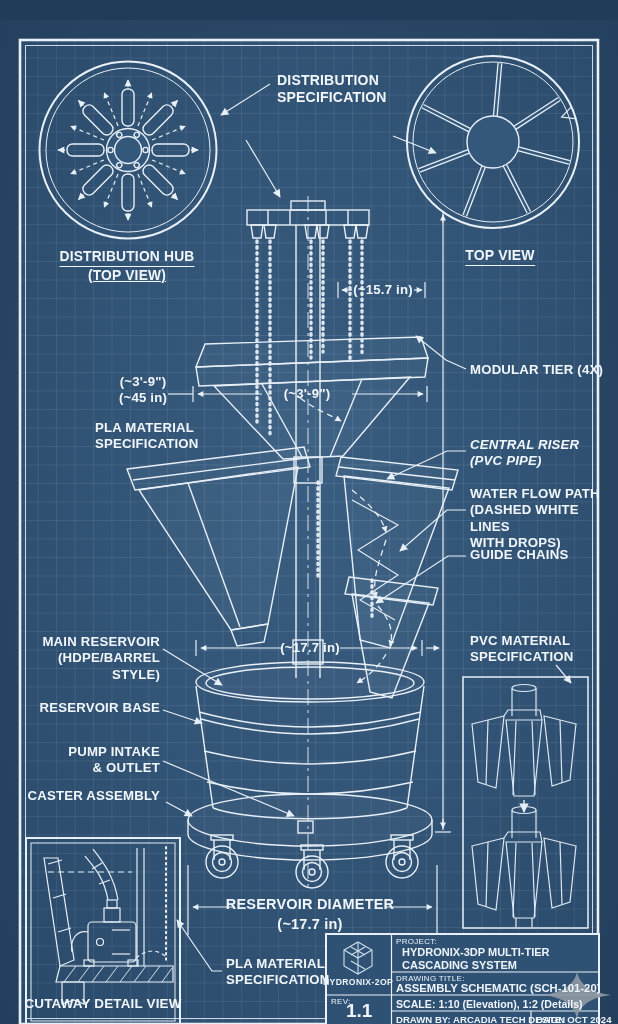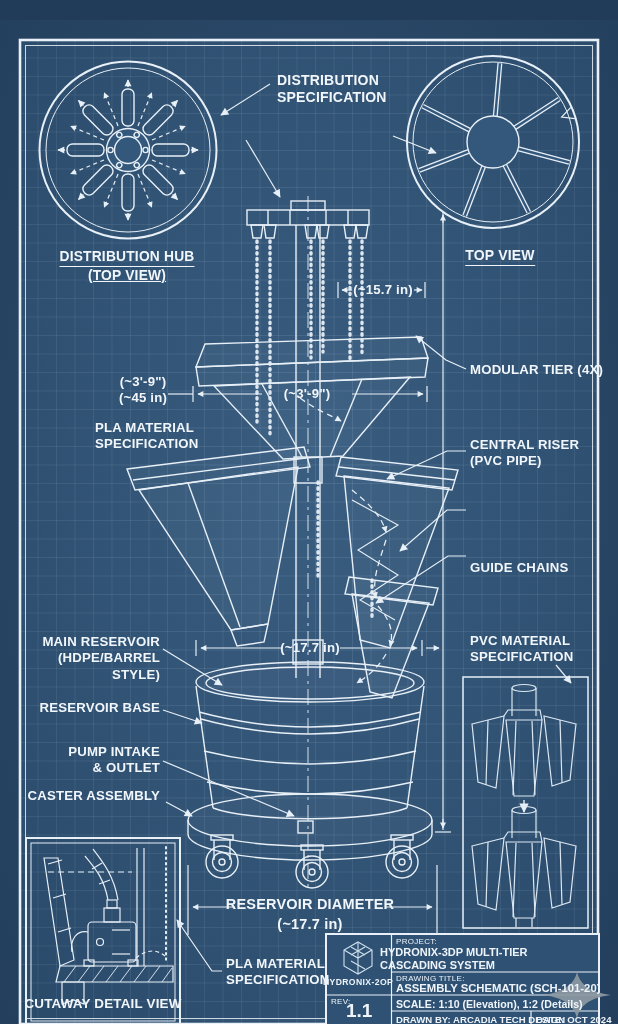--- a/index.html
+++ b/index.html
@@ -439,23 +439,26 @@
 
   <div class="lbl" style="left:470px;top:342px;">MODULAR TIER (4X)</div>
 
   <div class="lbl c" style="left:143px;top:354px;">(~3'-9")
 (~45 in)</div>
   <div class="lbl c" style="left:307px;top:366px;">(~3'-9")</div>
 
   <div class="lbl" style="left:95px;top:400px;">PLA MATERIAL
 SPECIFICATION</div>
 
-  <div class="lbl" style="left:470px;top:417px;">CENTRAL RISER
+  <div class="lbl" style="left:470px;top:417px;font-style:italic;">CENTRAL RISER
 (PVC PIPE)</div>
-  <div class="lbl" style="left:470px;top:540px;">GUIDE CHAINS</div>
+  <div class="lbl" style="left:470px;top:466px;">WATER FLOW PATH
+(DASHED WHITE LINES
+WITH DROPS)</div>
+  <div class="lbl" style="left:470px;top:527px;">GUIDE CHAINS</div>
 
   <div class="lbl r" style="right:458px;top:614px;width:140px;">MAIN RESERVOIR
 (HDPE/BARREL STYLE)</div>
   <div class="lbl c" style="left:310px;top:620px;">(~17.7 in)</div>
   <div class="lbl" style="left:470px;top:613px;">PVC MATERIAL
 SPECIFICATION</div>
 
   <div class="lbl r" style="right:458px;top:680px;width:140px;">RESERVOIR BASE</div>
   <div class="lbl r" style="right:458px;top:724px;width:140px;">PUMP INTAKE
 &amp; OUTLET</div>
@@ -463,21 +466,21 @@
 
   <div class="lbl c" style="left:310px;top:874px;font-size:14.5px;line-height:1.4;">RESERVOIR DIAMETER
 (~17.7 in)</div>
 
   <div class="lbl" style="left:226px;top:936px;">PLA MATERIAL
 SPECIFICATION</div>
 
   <div class="lbl c" style="left:103px;top:976px;font-size:13.4px;">CUTAWAY DETAIL VIEW</div>
 
   <div class="tb small" style="left:396px;top:917px;">PROJECT:</div>
-  <div class="tb" style="left:380px;top:926px;width:200px;font-size:11px;font-weight:600;line-height:1.16;">HYDRONIX-3DP MULTI-TIER CASCADING SYSTEM</div>
+  <div class="tb" style="left:402px;top:926px;width:200px;font-size:11px;font-weight:600;line-height:1.16;">HYDRONIX-3DP MULTI-TIER CASCADING SYSTEM</div>
   <div class="tb small" style="left:396px;top:954px;">DRAWING TITLE:</div>
   <div class="tb" style="left:396px;top:962px;font-size:11.3px;font-weight:600;">ASSEMBLY SCHEMATIC (SCH-101-20)</div>
   <div class="tb small" style="left:331px;top:977px;">REV:</div>
   <div class="tb" style="left:346px;top:980px;font-size:19px;font-weight:700;">1.1</div>
   <div class="tb" style="left:396px;top:977.5px;font-size:10.6px;font-weight:700;">SCALE: 1:10 (Elevation), 1:2 (Details)</div>
   <div class="tb" style="left:396px;top:993.5px;font-size:9.6px;font-weight:600;">DRAWN BY: ARCADIA TECH DESIGN</div>
   <div class="tb" style="left:536px;top:993.5px;font-size:9.6px;font-weight:600;">DATE: OCT 2024</div>
   <div class="tb c" style="left:358px;top:957px;font-size:8.6px;font-weight:700;letter-spacing:.4px;transform:translateX(-50%);text-align:right;">HYDRONIX-2OP</div>
 </div>
 

